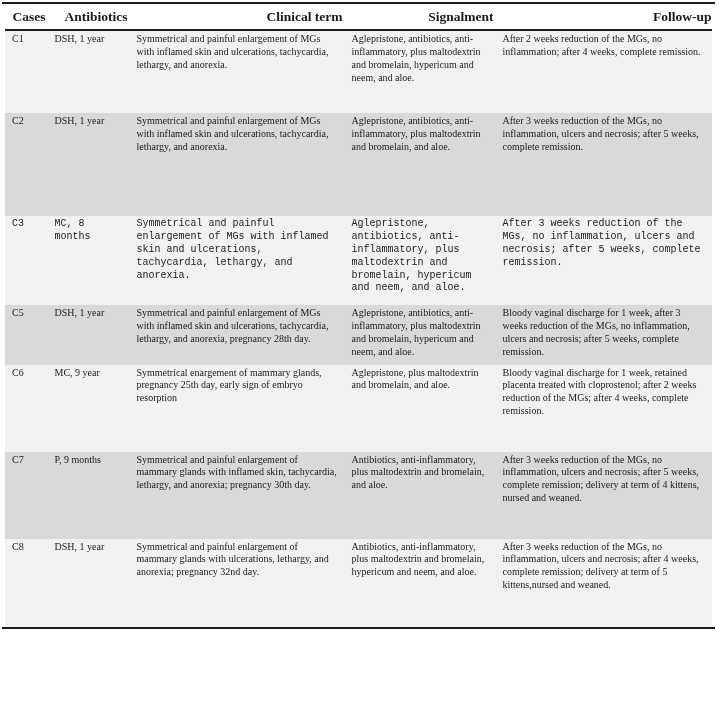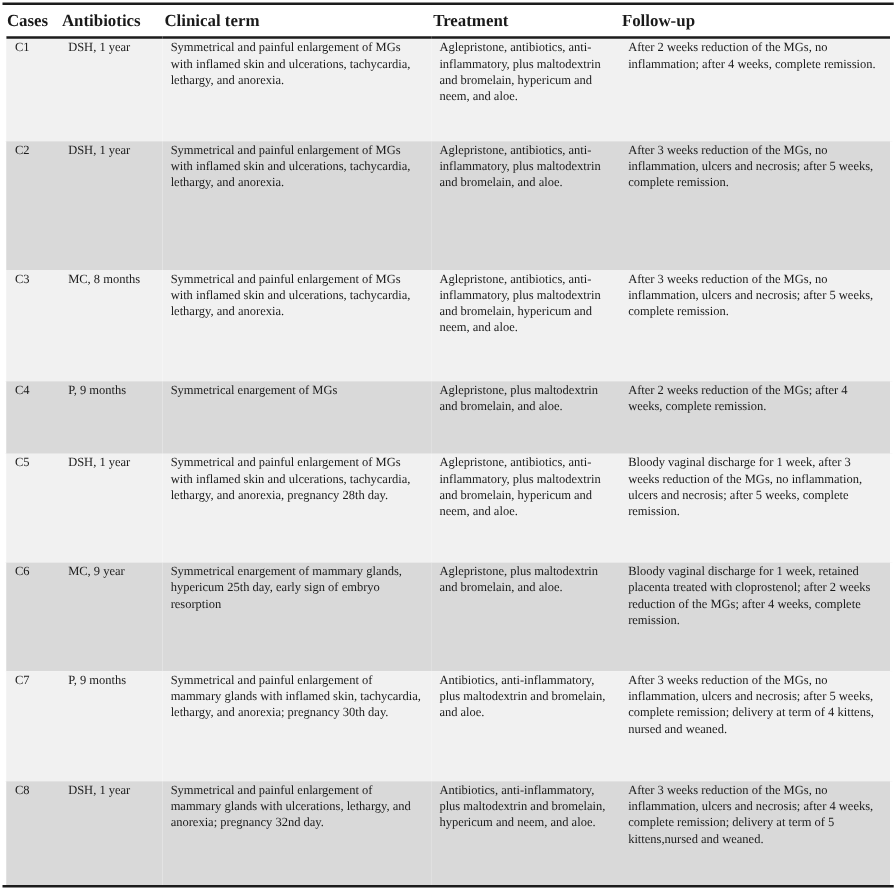--- a/index.html
+++ b/index.html
@@ -24,40 +24,40 @@
   }
   col.c-cases      { width: 44px; }
   col.c-signalment { width: 82px; }
   col.c-clinical   { width: 215px; }
   col.c-treatment  { width: 151px; }
   thead th {
     background: #ffffff;
     font-weight: bold;
     font-size: 13.5px;
     padding: 4px 2px 3px;
-    text-align: left;
+    text-align: right;
     vertical-align: middle;
     border-bottom: 2px solid #1c1c1c;
     height: 18px;
   }
   tbody td {
     vertical-align: top;
     text-align: left;
     font-size: 10px;
     line-height: 1.29;
     padding: 2px 7px 6px;
   }
   tbody tr:nth-child(odd)  td { background: #f1f1f1; }
   tbody tr:nth-child(even) td { background: #d9d9d9; }
   
   tbody td:first-child { border-left: 3px solid #ffffff; }
   tbody td:last-child  { border-right: 3px solid #ffffff; }
   tbody tr:nth-child(1) { height: 83px; }
   tbody tr:nth-child(2) { height: 103px; }
-  tbody tr:nth-child(3) { height: 89px; }
+  tbody tr:nth-child(3) { height: 89px; font-family: Liberation Mono, monospace; }
   tbody tr:nth-child(4) { height: 58px; }
   tbody tr:nth-child(5) { height: 87px; }
   tbody tr:nth-child(6) { height: 87px; }
   tbody tr:nth-child(7) { height: 88px; }
   tbody tr:nth-child(8) { height: 83px; }
 </style>
 </head>
 <body>
 
 <div class="table-wrap">
@@ -67,21 +67,21 @@
       <col class="c-signalment">
       <col class="c-clinical">
       <col class="c-treatment">
       <col class="c-followup">
     </colgroup>
     <thead>
       <tr>
         <th>Cases</th>
         <th>Antibiotics</th>
         <th>Clinical term</th>
-        <th>Treatment</th>
+        <th>Signalment</th>
         <th>Follow-up</th>
       </tr>
     </thead>
     <tbody>
       <tr>
         <td>C1</td>
         <td>DSH, 1 year</td>
         <td>Symmetrical and painful enlargement of MGs with inflamed skin and ulcerations, tachycardia, lethargy, and anorexia.</td>
         <td>Aglepristone, antibiotics, anti-inflammatory, plus maltodextrin and bromelain, hypericum and neem, and aloe.</td>
         <td>After 2 weeks reduction of the MGs, no inflammation; after 4 weeks, complete remission.</td>
@@ -94,37 +94,30 @@
         <td>After 3 weeks reduction of the MGs, no inflammation, ulcers and necrosis; after 5 weeks, complete remission.</td>
       </tr>
       <tr>
         <td>C3</td>
         <td>MC, 8 months</td>
         <td>Symmetrical and painful enlargement of MGs with inflamed skin and ulcerations, tachycardia, lethargy, and anorexia.</td>
         <td>Aglepristone, antibiotics, anti-inflammatory, plus maltodextrin and bromelain, hypericum and neem, and aloe.</td>
         <td>After 3 weeks reduction of the MGs, no inflammation, ulcers and necrosis; after 5 weeks, complete remission.</td>
       </tr>
       <tr>
-        <td>C4</td>
-        <td>P, 9 months</td>
-        <td>Symmetrical enargement of MGs</td>
-        <td>Aglepristone, plus maltodextrin and bromelain, and aloe.</td>
-        <td>After 2 weeks reduction of the MGs; after 4 weeks, complete remission.</td>
-      </tr>
-      <tr>
         <td>C5</td>
         <td>DSH, 1 year</td>
         <td>Symmetrical and painful enlargement of MGs with inflamed skin and ulcerations, tachycardia, lethargy, and anorexia, pregnancy 28th day.</td>
         <td>Aglepristone, antibiotics, anti-inflammatory, plus maltodextrin and bromelain, hypericum and neem, and aloe.</td>
         <td>Bloody vaginal discharge for 1 week, after 3 weeks reduction of the MGs, no inflammation, ulcers and necrosis; after 5 weeks, complete remission.</td>
       </tr>
       <tr>
         <td>C6</td>
         <td>MC, 9 year</td>
-        <td>Symmetrical enargement of mammary glands, hypericum 25th day, early sign of embryo resorption</td>
+        <td>Symmetrical enargement of mammary glands, pregnancy 25th day, early sign of embryo resorption</td>
         <td>Aglepristone, plus maltodextrin and bromelain, and aloe.</td>
         <td>Bloody vaginal discharge for 1 week, retained placenta treated with cloprostenol; after 2 weeks reduction of the MGs; after 4 weeks, complete remission.</td>
       </tr>
       <tr>
         <td>C7</td>
         <td>P, 9 months</td>
         <td>Symmetrical and painful enlargement of mammary glands with inflamed skin, tachycardia, lethargy, and anorexia; pregnancy 30th day.</td>
         <td>Antibiotics, anti-inflammatory, plus maltodextrin and bromelain, and aloe.</td>
         <td>After 3 weeks reduction of the MGs, no inflammation, ulcers and necrosis; after 5 weeks, complete remission; delivery at term of 4 kittens, nursed and weaned.</td>
       </tr>

